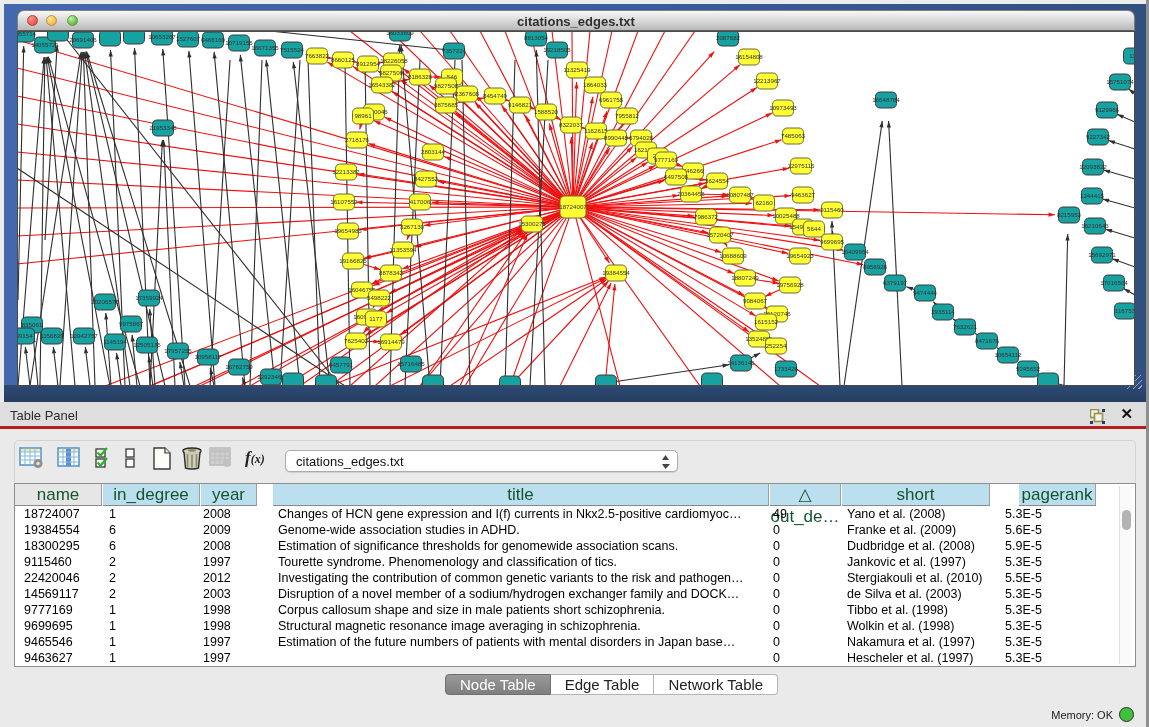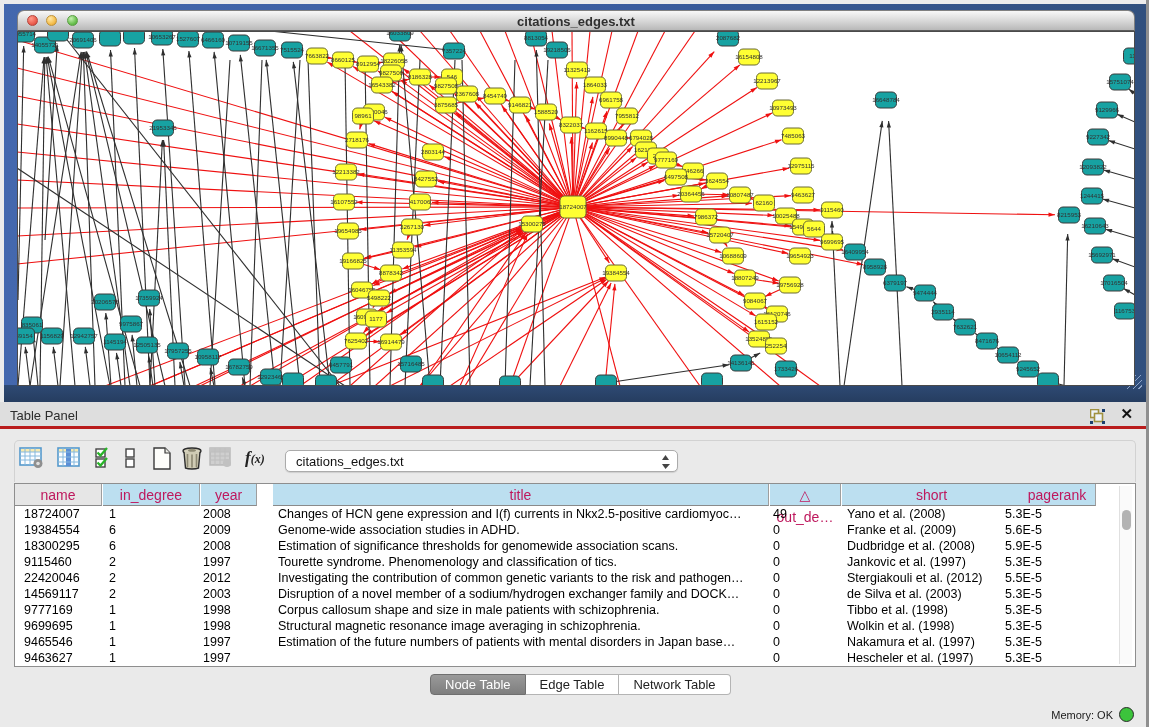--- a/index.html
+++ b/index.html
@@ -23,32 +23,32 @@
 #tp-head .t{position:absolute;left:10px;top:6px;font-size:13px;color:#2c2c2c}
 #tp-body{position:absolute;left:0;top:429px;width:1146px;height:298px;background:#eaeaea}
 #toolbar{position:absolute;left:14px;top:440px;width:1122px;height:42px;
  background:#eaeaea;border:1px solid #d2d2d2;border-bottom:none;border-radius:5px 5px 0 0}
 #combo{position:absolute;left:285px;top:450px;width:393px;height:22px;background:#fff;
  border:1px solid #ababab;border-radius:5px;box-shadow:0 1px 1px rgba(0,0,0,.12)}
 #combo .t{position:absolute;left:10px;top:3px;font-size:13px;color:#111}
 #combo .ar{position:absolute;right:7px;top:2px;font-size:11px;color:#333;letter-spacing:0}
 #table{position:absolute;left:14px;top:483px;width:1122px;height:184px;background:#fff;
  border:1px solid #8e8e8e}
-#thead{position:absolute;left:0;top:0;height:23px;width:1120px;font-size:14px;color:#be185d}
+#thead{position:absolute;left:0;top:0;height:23px;width:1120px;font-size:17px;color:#14532d}
 #thead .h{position:absolute;top:0;height:22px;background:#bcdff0;border-right:1px solid #9e9e9e;
  border-bottom:1px solid #8a8a8a;text-align:center;line-height:22px}
 #tbody{position:absolute;left:0;top:23px;font-size:12.5px;color:#000;width:1120px}
 .tr{height:16px;line-height:15.5px;white-space:nowrap;position:relative}
 .c{position:absolute;overflow:hidden}
 .c0{left:9px;width:85px}.c1{left:94px;width:60px}.c2{left:188px;width:70px}
 .c3{left:263px;width:490px}.c4{left:758px;width:68px}.c5{left:832px;width:172px}
 .c6{left:990px;width:100px}
 #vsb{position:absolute;right:3px;top:2px;width:13px;height:178px;background:#fafafa;border-left:1px solid #e0e0e0}
 #vsb .th{position:absolute;left:2px;top:24px;width:9px;height:20px;border-radius:5px;background:#b3b3b3}
-#tabs{position:absolute;left:430px;top:674px;height:31px;font-size:13px}
+#tabs{position:absolute;left:445px;top:674px;height:31px;font-size:15px}
 .tab{display:inline-block;height:21px;line-height:20px;padding:0 14px;background:#fff;
  border:1px solid #b4b4b4;border-left:none;color:#222;vertical-align:top}
 .tab.first{border-left:1px solid #b4b4b4;border-radius:4px 0 0 4px}
 .tab.last{border-radius:0 4px 4px 0}
 .tab.sel{background:linear-gradient(#9a9a9a,#7e7e7e);color:#fff;border-color:#6f6f6f}
 #mem{position:absolute;right:36px;top:709px;font-size:11px;color:#1a1a1a}
 #memdot{position:absolute;right:15px;top:707px;width:15px;height:15px;border-radius:50%;
  background:#3cc43c;border:1.5px solid #2b2b2b}
 #rightstrip{position:absolute;right:0px;top:0;width:3px;height:727px;background:#8f8f8f}
 #floaticon{position:absolute;right:41px;top:7px;width:15px;height:15px}
@@ -849,21 +849,21 @@
       <path d="M4.5 16L1 11h8z" fill="#444"></path>
     </svg>
 </div>
 <div id="table">
  <div id="thead">
   <span class="h" style="left:0;width:87px;background:#e6e6e6">name</span>
   <span class="h" style="left:88px;width:97px">in_degree</span>
   <span class="h" style="left:186px;width:56px">year</span>
   <span class="h" style="left:258px;width:496px">title</span>
   <span class="h" style="left:755px;width:71px">△ out_de…</span>
-  <span class="h" style="left:827px;width:180px">short</span>
+  <span class="h" style="left:827px;width:148px">short</span>
   <span class="h" style="left:1004px;width:77px">pagerank</span>
  </div>
  <div id="tbody">
 <div class="tr">
         <span class="c c0">18724007</span>
         <span class="c c1">1</span>
         <span class="c c2">2008</span>
         <span class="c c3">Changes of HCN gene expression and I(f) currents in Nkx2.5-positive cardiomyoc…</span>
         <span class="c c4">49</span>
         <span class="c c5">Yano et al. (2008)</span>
@@ -895,37 +895,37 @@
         <span class="c c4">0</span>
         <span class="c c5">Jankovic et al. (1997)</span>
         <span class="c c6">5.3E-5</span>
       </div>
 <div class="tr">
         <span class="c c0">22420046</span>
         <span class="c c1">2</span>
         <span class="c c2">2012</span>
         <span class="c c3">Investigating the contribution of common genetic variants to the risk and pathogen…</span>
         <span class="c c4">0</span>
-        <span class="c c5">Stergiakouli et al. (2012)</span>
+        <span class="c c5">Stergiakouli et al. (2010)</span>
         <span class="c c6">5.5E-5</span>
       </div>
 <div class="tr">
         <span class="c c0">14569117</span>
         <span class="c c1">2</span>
         <span class="c c2">2003</span>
         <span class="c c3">Disruption of a novel member of a sodium/hydrogen exchanger family and DOCK…</span>
         <span class="c c4">0</span>
         <span class="c c5">de Silva et al. (2003)</span>
         <span class="c c6">5.3E-5</span>
       </div>
 <div class="tr">
         <span class="c c0">9777169</span>
         <span class="c c1">1</span>
         <span class="c c2">1998</span>
-        <span class="c c3">Corpus callosum shape and size in male patients with schizophrenia.</span>
+        <span class="c c3">Corpus callosum shape and size in male patients short schizophrenia.</span>
         <span class="c c4">0</span>
         <span class="c c5">Tibbo et al. (1998)</span>
         <span class="c c6">5.3E-5</span>
       </div>
 <div class="tr">
         <span class="c c0">9699695</span>
         <span class="c c1">1</span>
         <span class="c c2">1998</span>
         <span class="c c3">Structural magnetic resonance image averaging in schizophrenia.</span>
         <span class="c c4">0</span>

